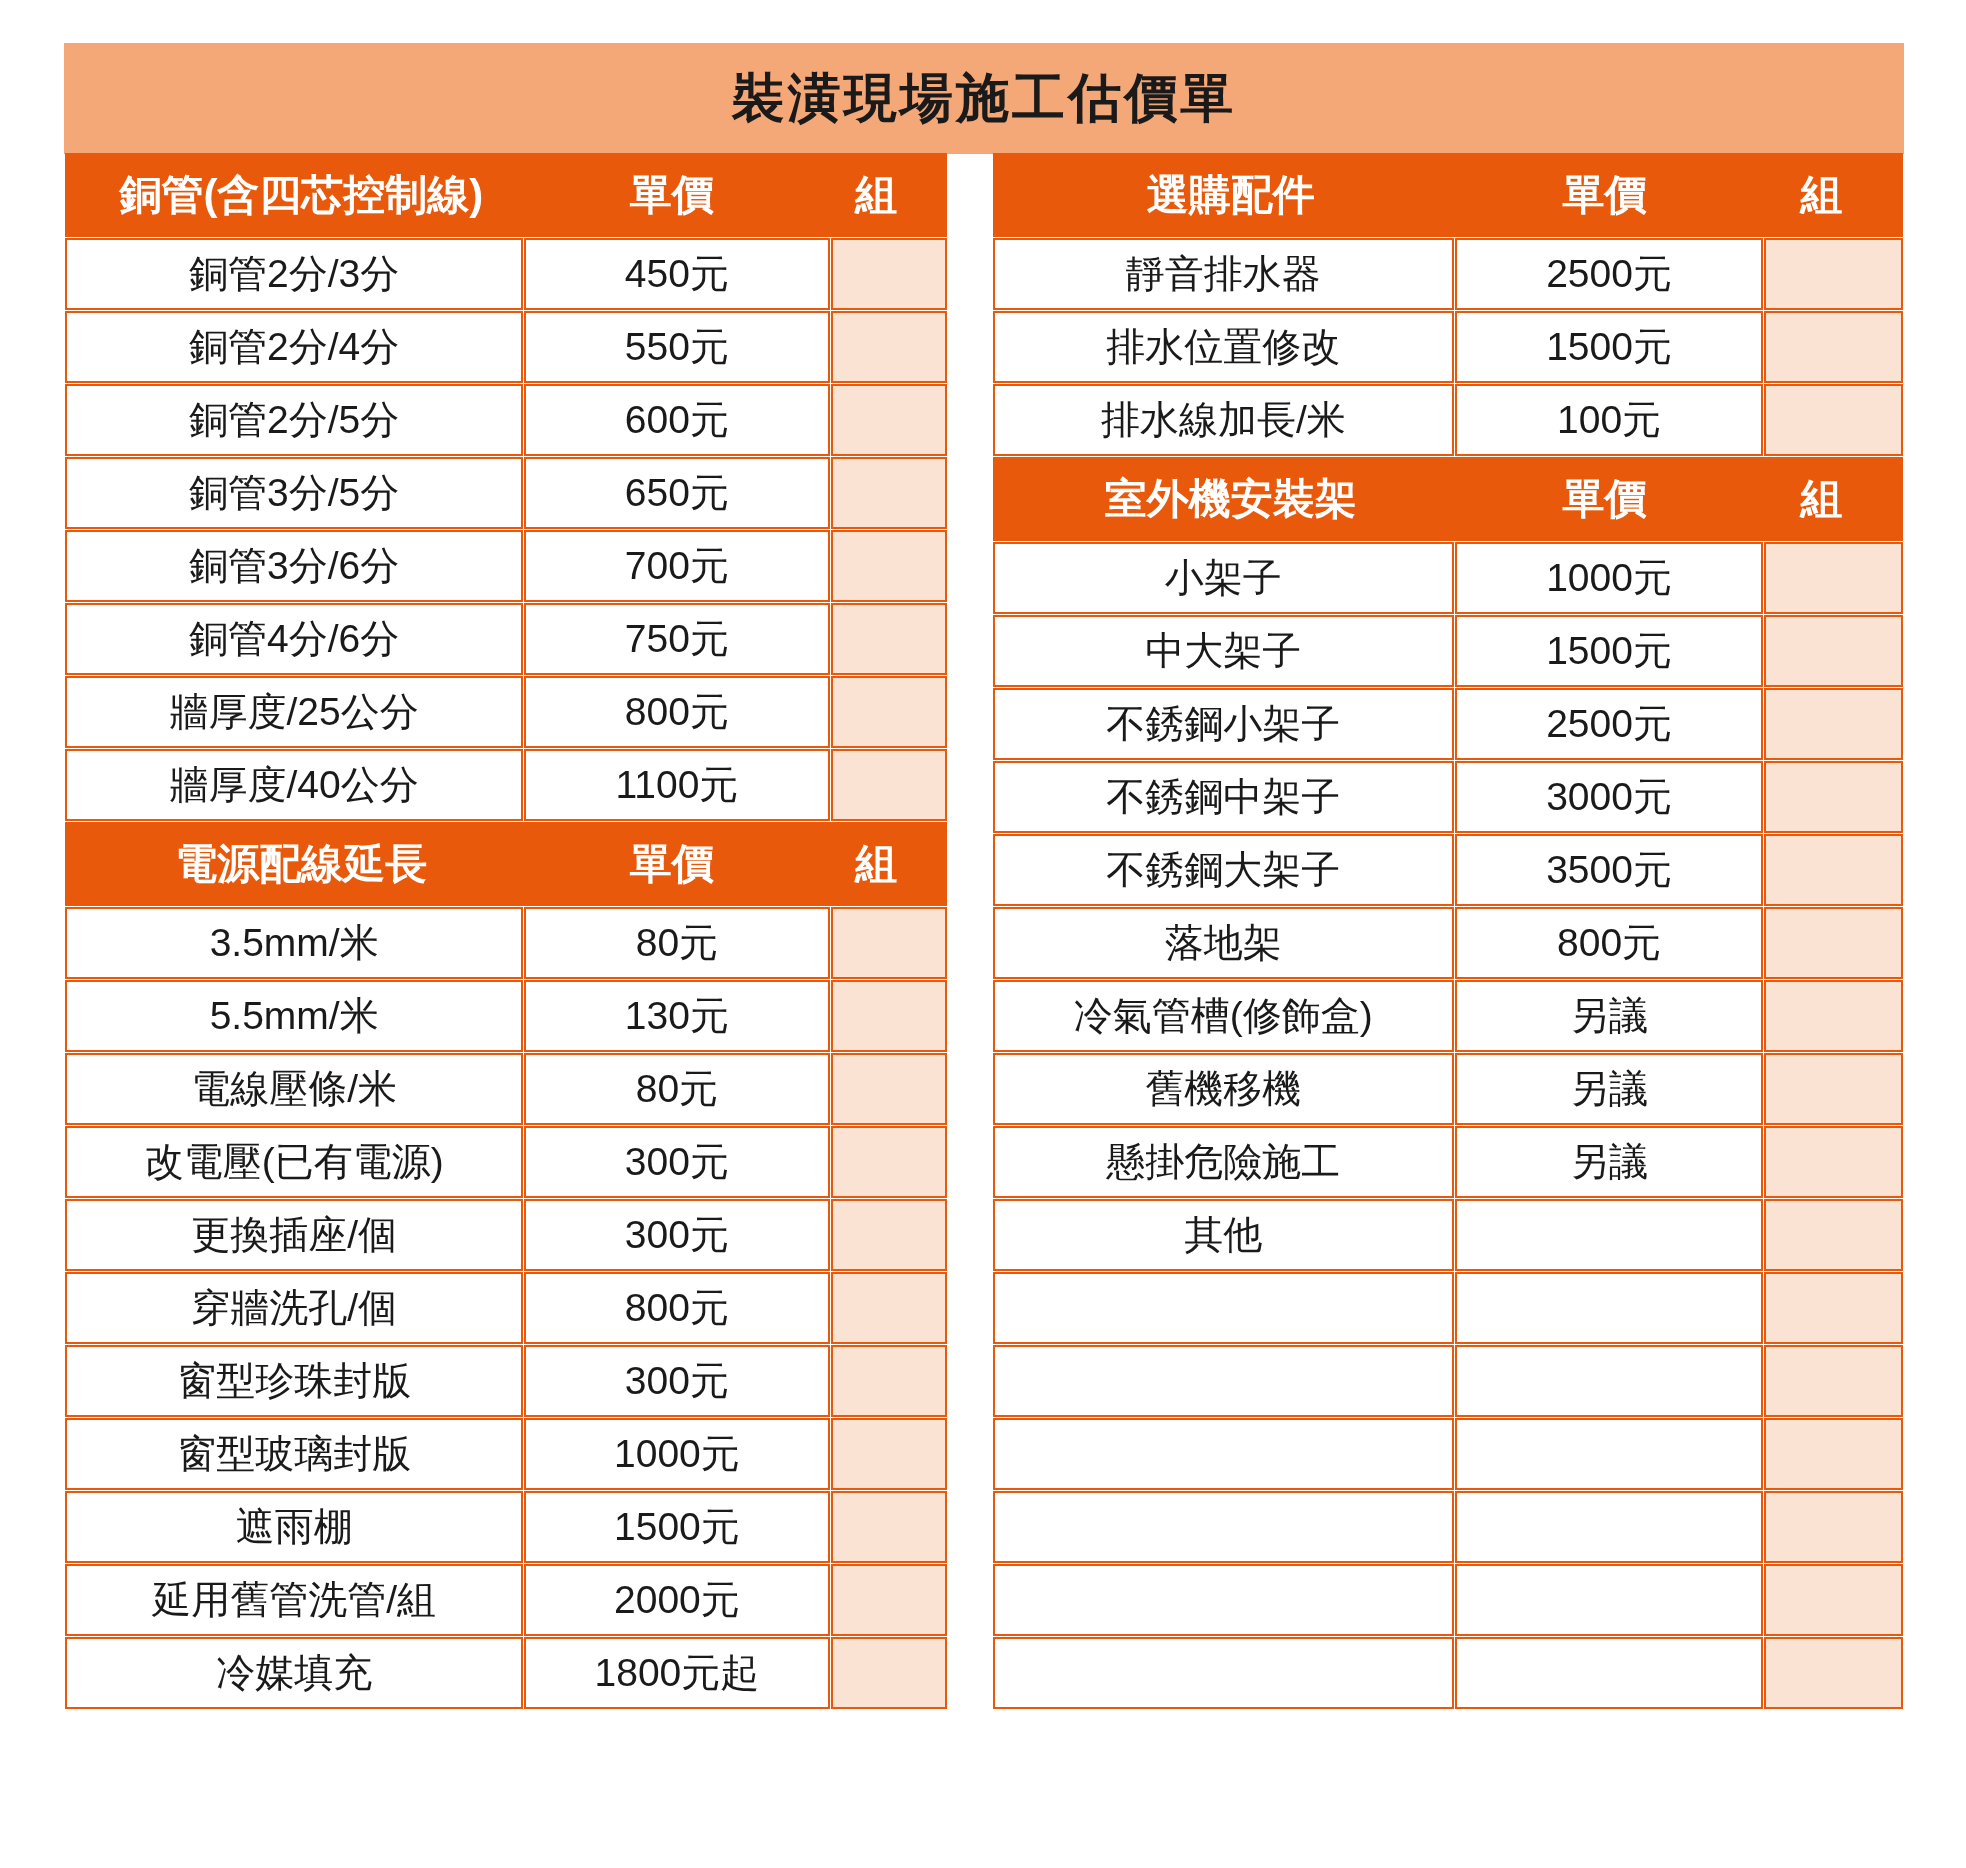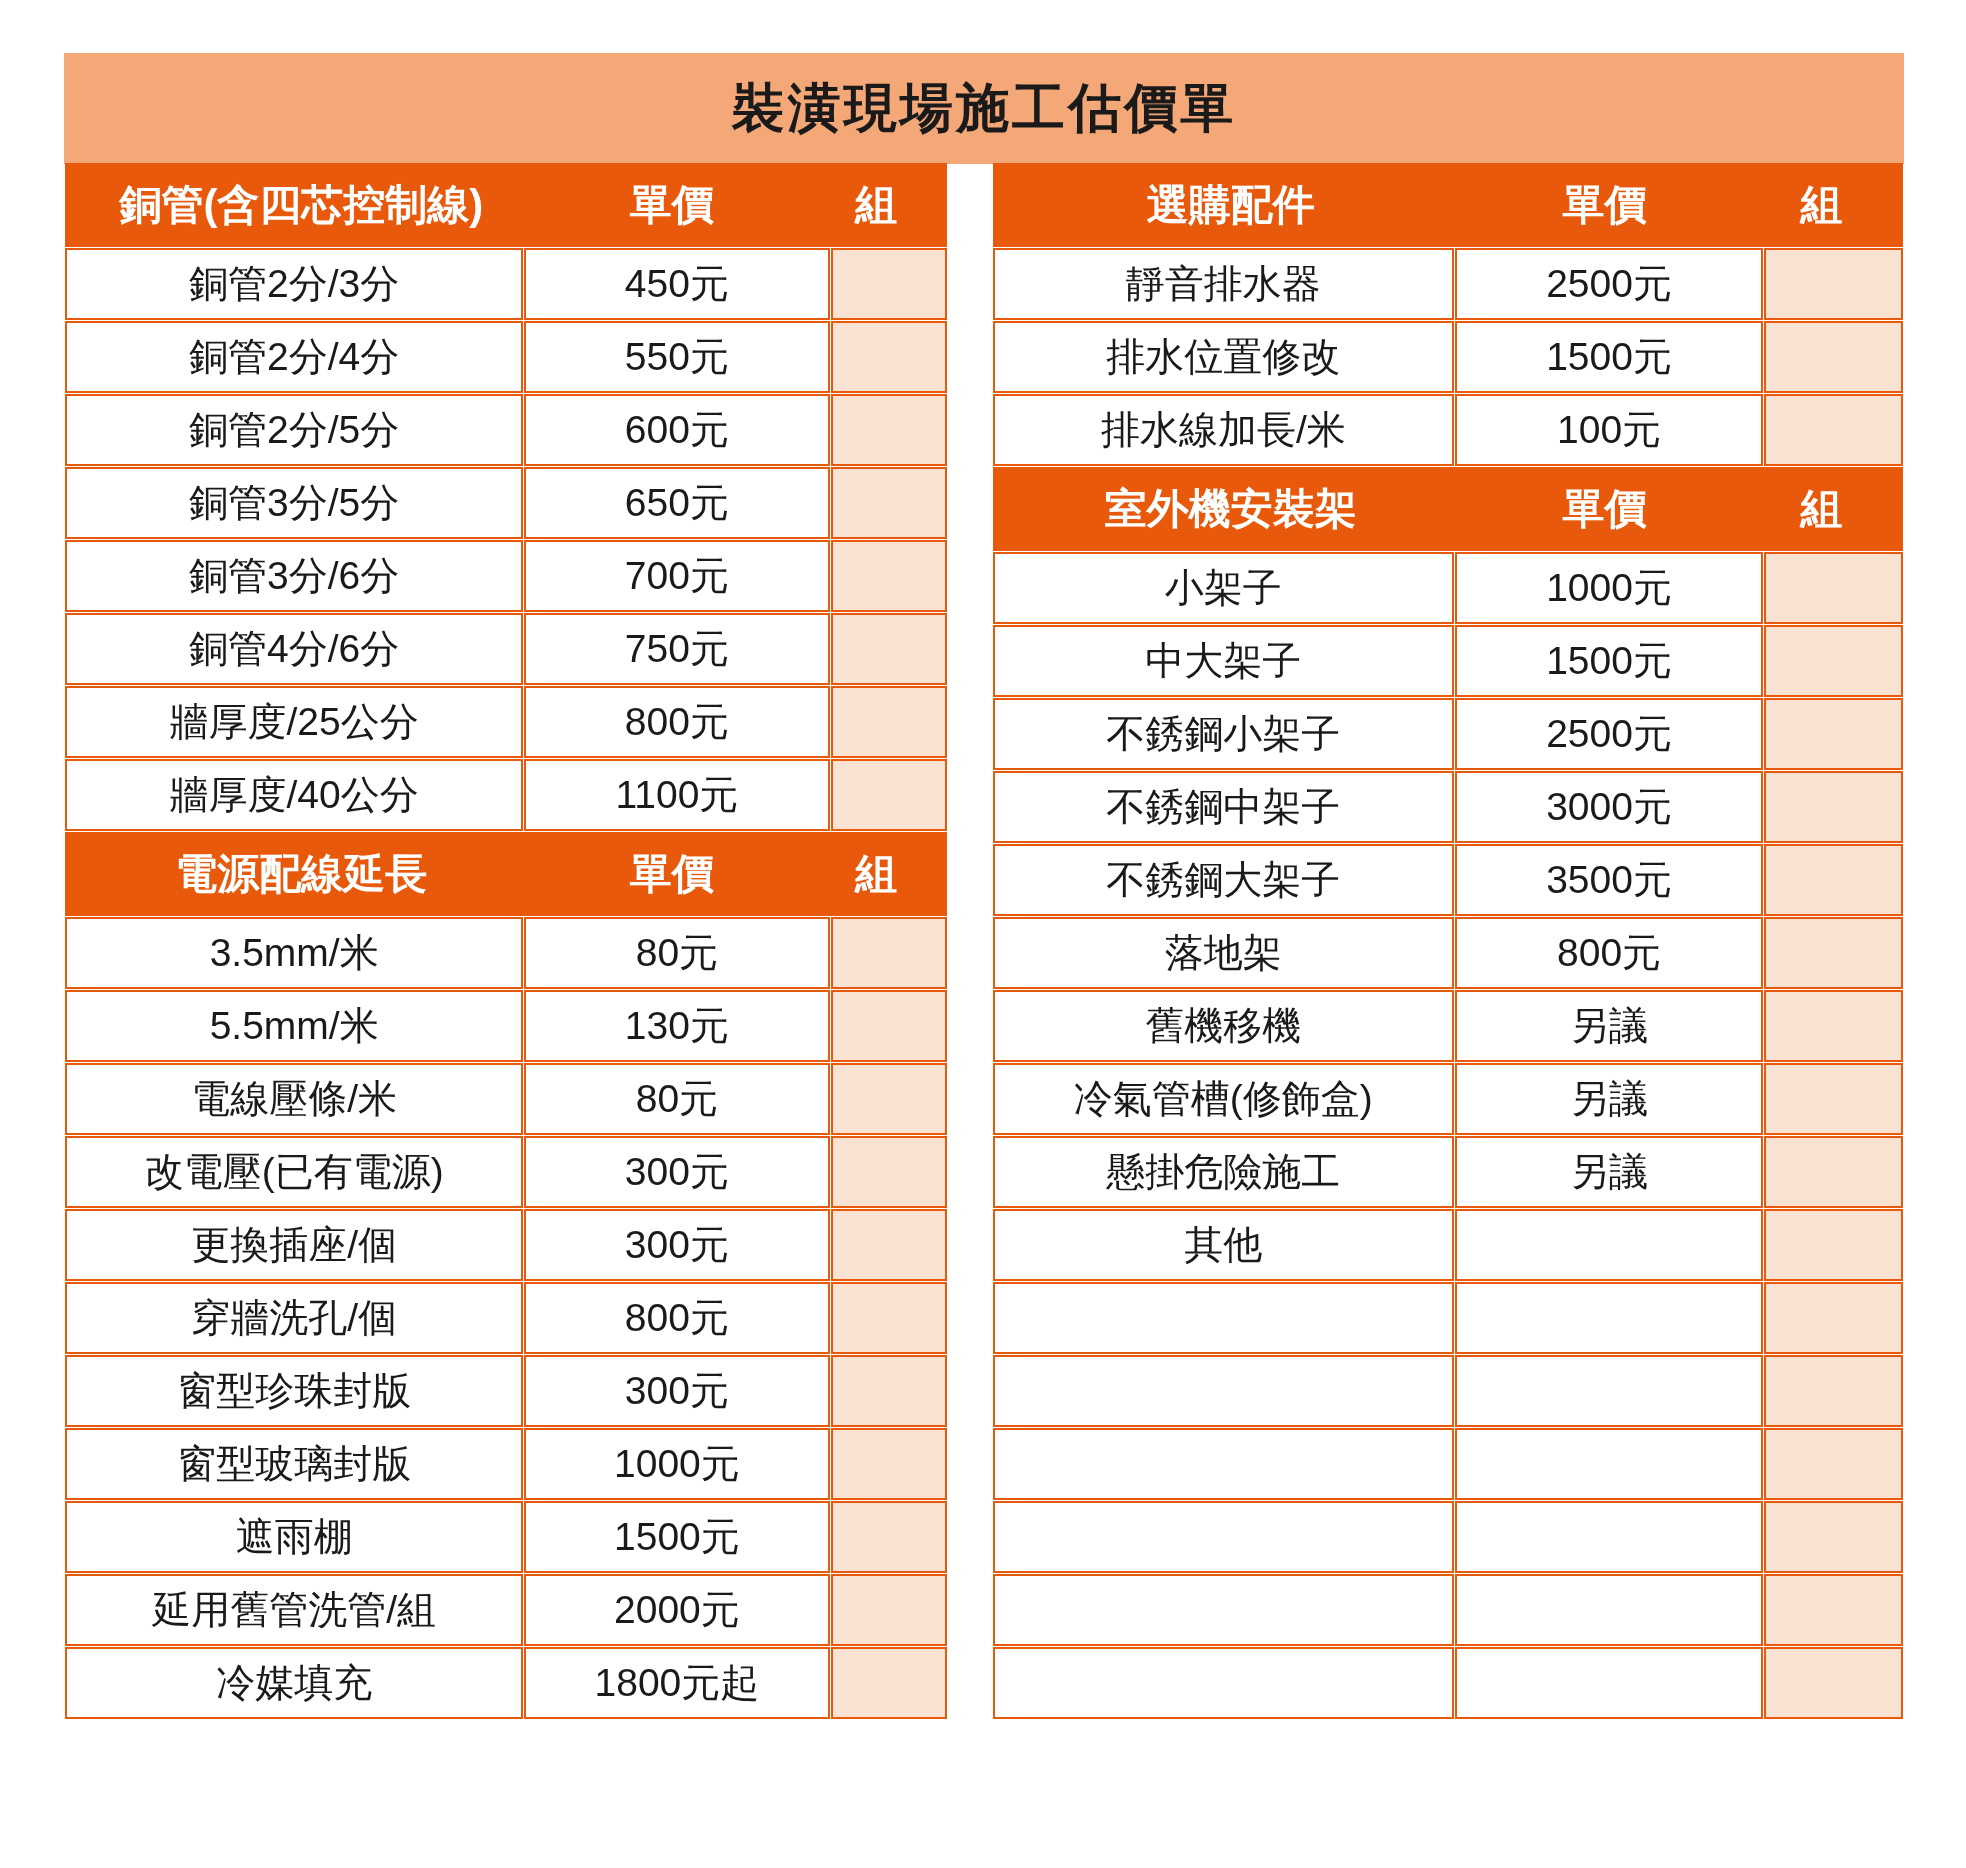--- a/index.html
+++ b/index.html
@@ -7,21 +7,21 @@
     position: relative;
     width: 1966px;
     height: 1869px;
     background: #ffffff;
     font-family: "Liberation Sans", sans-serif;
     overflow: hidden;
   }
   .sheet {
     position: absolute;
     left: 64px;
-    top: 53px;
+    top: 43px;
     width: 1840px;
   }
   .title-bar {
     height: 111px;
     background: var(--title-bg, #F5A877);
     display: flex;
     align-items: center;
     justify-content: center;
     font-size: 53px;
     font-weight: 700;
@@ -281,26 +281,26 @@
               <td class="item">不銹鋼大架子</td>
               <td class="price">3500元</td>
               <td class="qty"></td>
             </tr>
             <tr>
               <td class="item">落地架</td>
               <td class="price">800元</td>
               <td class="qty"></td>
             </tr>
             <tr>
+              <td class="item">冷氣管槽(修飾盒)</td>
+              <td class="price">另議</td>
+              <td class="qty"></td>
+            </tr>
+            <tr>
               <td class="item">舊機移機</td>
-              <td class="price">另議</td>
-              <td class="qty"></td>
-            </tr>
-            <tr>
-              <td class="item">冷氣管槽(修飾盒)</td>
               <td class="price">另議</td>
               <td class="qty"></td>
             </tr>
             <tr>
               <td class="item">懸掛危險施工</td>
               <td class="price">另議</td>
               <td class="qty"></td>
             </tr>
             <tr>
               <td class="item">其他</td>

